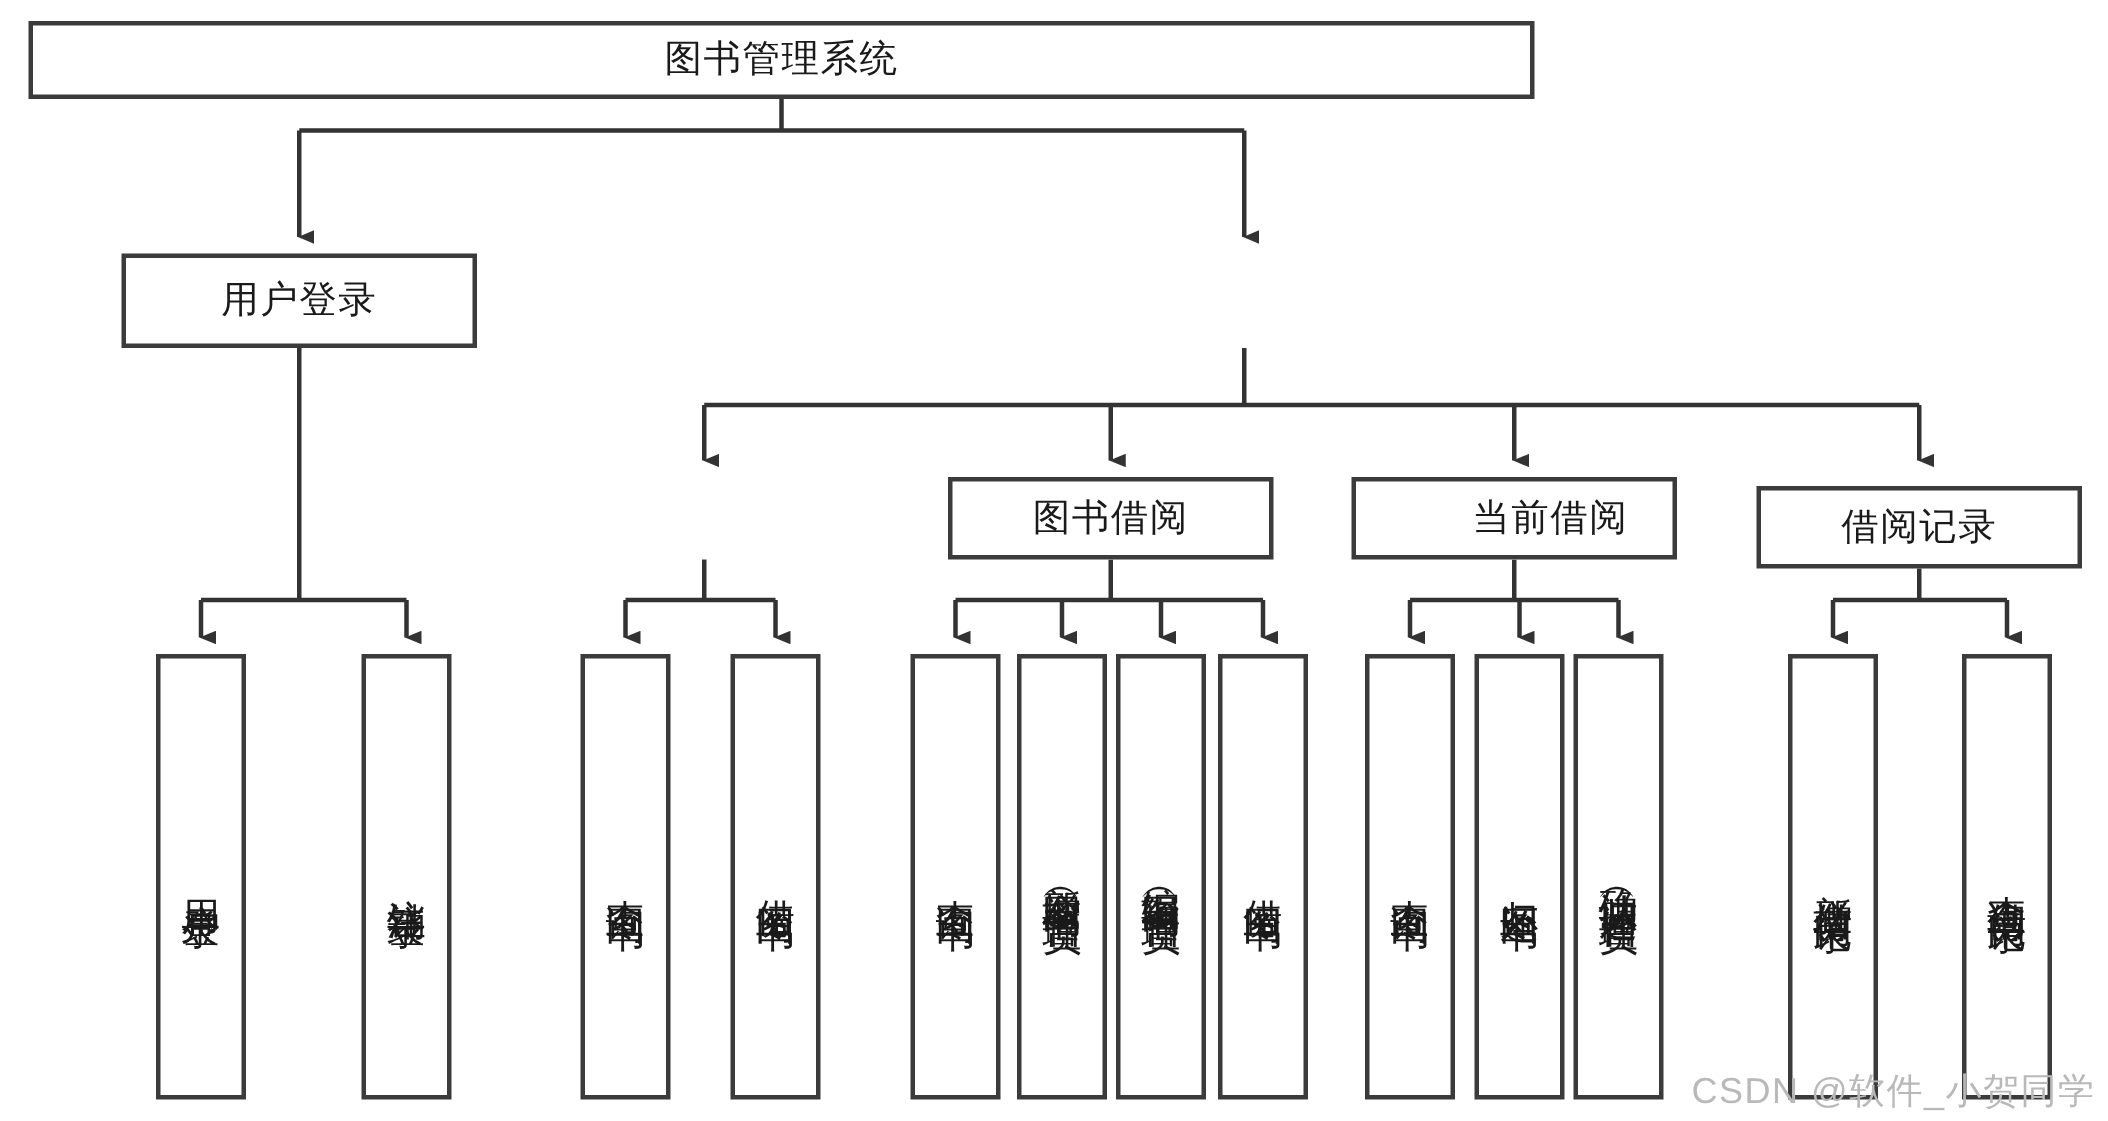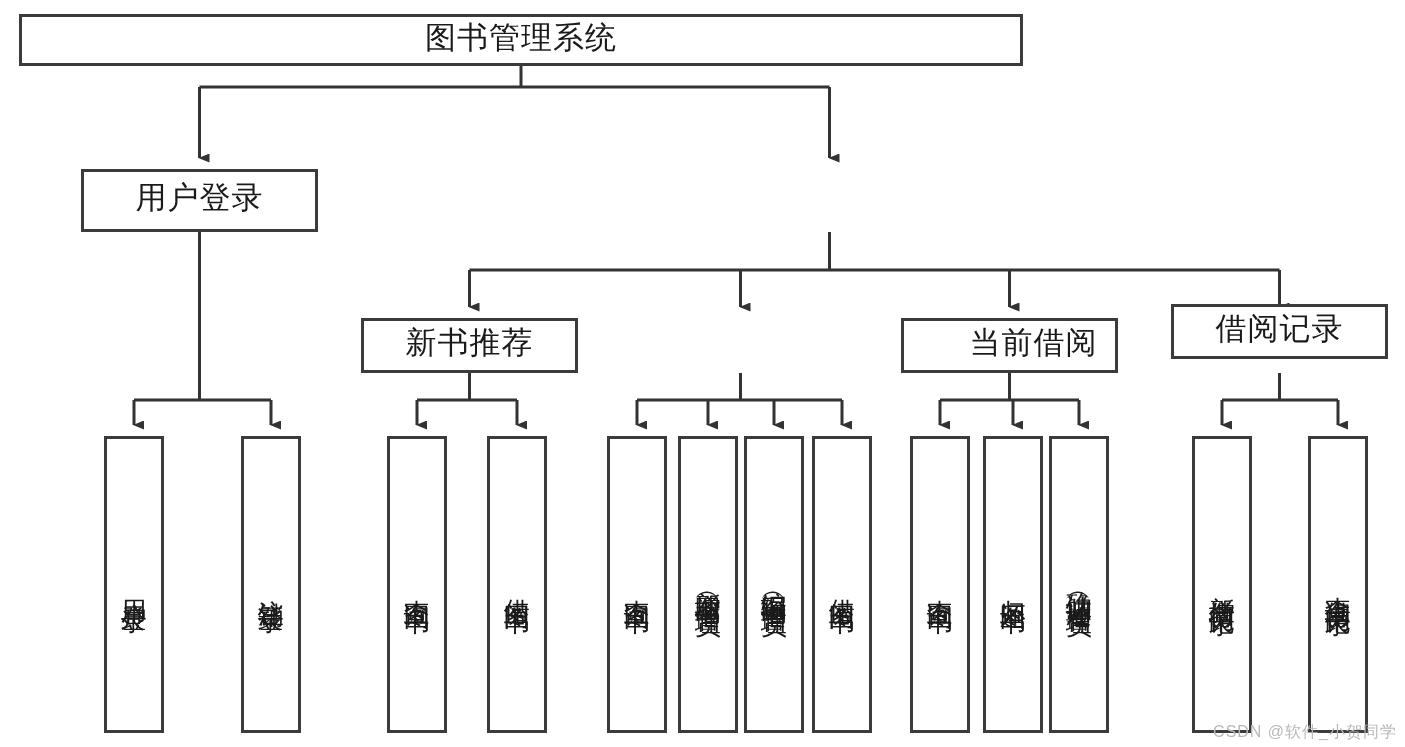--- a/index.html
+++ b/index.html
@@ -30,24 +30,23 @@
     box-sizing: border-box;
     border: 3px solid #3b3b3b;
     background: #ffffff;
     color: #1a1a1a;
     display: flex;
     align-items: center;
     justify-content: center;
     text-align: center;
   }
   .node.horiz {
-    font-size: 31px;
+    font-size: 25px;
     letter-spacing: 1px;
     line-height: 1.1;
-    font-family: Liberation Mono, monospace;
   }
   .node.vert {
     writing-mode: vertical-rl;
     text-orientation: upright;
     font-size: 26px;
     line-height: 1.25;
     letter-spacing: 3px;
     padding: 6px 0;
   }
   .node.vert .vtext {
@@ -56,21 +55,21 @@
     display: block;
     max-height: 100%;
   }
   .root-node {
     font-size: 26px;
   }
   .watermark {
     position: absolute;
     right: 8px;
     bottom: 4px;
-    font-size: 16px;
+    font-size: 24px;
     color: #b9b9b9;
     letter-spacing: 1px;
     white-space: nowrap;
     font-family: "Liberation Sans", "DejaVu Sans", sans-serif;
   }
 </style>
 </head>
 <body>
 
 <div id="stage">
@@ -115,23 +114,23 @@
         <path d="M1222,400 L1338,400"></path>
         <path d="M1222,400 L1222,425" marker-end="url(#arrowhead)"></path>
         <path d="M1338,400 L1338,425" marker-end="url(#arrowhead)"></path>
       </g>
   </svg>
 
   <div class="node horiz root-node" style="left: 19px; top: 14px; width: 1004px; height: 52px;">图书管理系统</div>
 
   <div class="node horiz" style="left: 81px; top: 169px; width: 237px; height: 63px;">用户登录</div>
 
-  <div class="node horiz" style="left: 361px; top: 318px; width: 217px; height: 55px;">新书推荐</div>
+  <div class="node horiz" style="left: 632px; top: 318px; width: 217px; height: 55px;">图书借阅</div>
   <div class="node horiz" style="left: 901px; top: 318px; width: 217px; height: 55px; padding-left: 48px;">当前借阅</div>
-  <div class="node horiz" style="left: 1171px; top: 304px; width: 217px; height: 55px;">借阅记录</div>
+  <div class="node horiz" style="left: 1171px; top: 324px; width: 217px; height: 55px;">借阅记录</div>
 
   <div class="node vert" style="left: 104px; top: 436px; width: 60px; height: 297px;">
       <span class="vtext">用户登录</span>
     </div>
   <div class="node vert" style="left: 241px; top: 436px; width: 60px; height: 297px;">
       <span class="vtext">注销登录</span>
     </div>
   <div class="node vert" style="left: 387px; top: 436px; width: 60px; height: 297px;">
       <span class="vtext">查询图书</span>
     </div>

